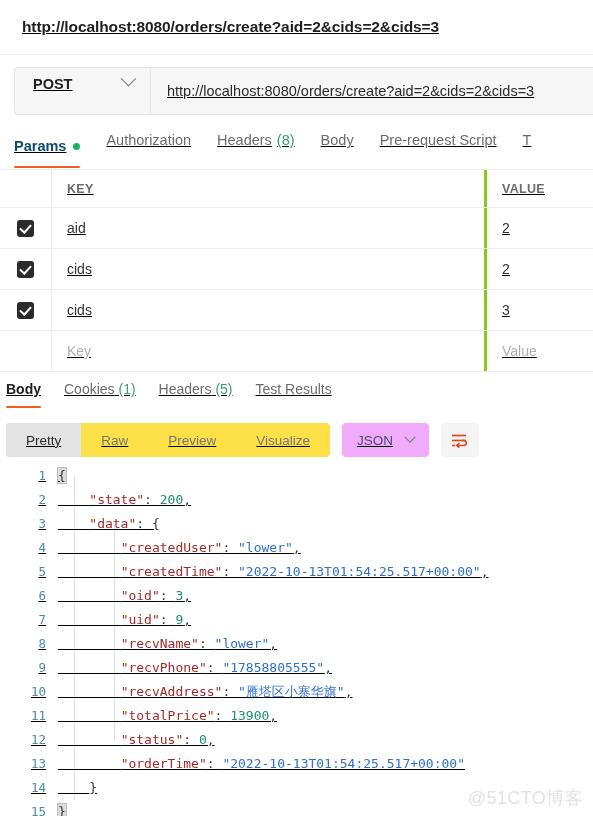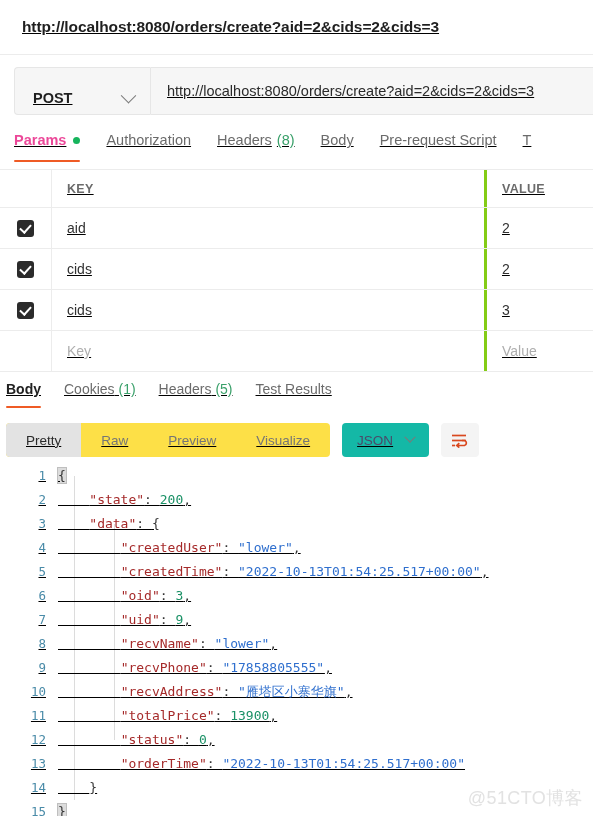--- a/index.html
+++ b/index.html
@@ -29,22 +29,22 @@
     height: 48px;
     display: flex; align-items: stretch;
     width: 640px;
   }
   .method-box {
     width: 136px;
     background: #f6f6f6;
     border: 1px solid #e6e6e6;
     border-right: none;
     border-radius: 4px 0 0 4px;
-    display: flex; align-items: center; justify-content: space-between;
-    padding: 14px 16px 0 18px;
+    display: flex; align-items: flex-start; justify-content: space-between;
+    padding: 8px 16px 0 18px;
   }
   .method-box .m-label { font-size: 14.5px; color: #1f1f1f; font-weight: 600; }
   .chev {
     width: 11px; height: 11px;
     border-right: 1.6px solid #7a7a7a;
     border-bottom: 1.6px solid #7a7a7a;
     transform: rotate(45deg) translate(-2px,-2px);
   }
   .url-box {
     flex: 1;
@@ -69,21 +69,21 @@
     white-space: nowrap;
   }
   .rtab {
     position: relative;
     font-size: 14.5px;
     color: #6b6b6b;
     padding: 3px 0 14px 0;
     margin-right: 26px;
     display: flex; align-items: center;
   }
-  .rtab.active { color: #ec4899; font-weight: 600; }
+  .rtab.active { color: #0c4a6e; font-weight: 600; margin-top: 6px; }
   .rtab.active::after {
     content: ""; position: absolute; left: 0; right: 0; bottom: 0;
     height: 2.5px; background: #ef5b25; border-radius: 2px;
   }
   .rtab .count { color: #3aa06a; margin-left: 5px; font-weight: normal; }
   .dot-green {
     width: 7px; height: 7px; border-radius: 50%;
     background: #16b45c; margin-left: 7px;
   }
 
@@ -158,21 +158,21 @@
     background: #fde047; border-radius: 4px; height: 34px;
     overflow: hidden;
   }
   .seg .sbtn {
     display: flex; align-items: center; justify-content: center;
     padding: 0 20px; font-size: 13.5px; color: #757575;
   }
   .seg .sbtn.active { background: #e3e3e3; color: #2b2b2b; }
   .fmt-box {
     margin-left: 12px; height: 34px;
-    background: #14b8a6; border-radius: 4px;
+    background: #f0abfc; border-radius: 4px;
     display: flex; align-items: center; gap: 13px;
     padding: 0 15px;
   }
   .fmt-box .f-label { font-size: 13.5px; color: #4a4a6a; }
   .chev-sm {
     width: 8px; height: 8px;
     border-right: 1.5px solid #7a7a7a;
     border-bottom: 1.5px solid #7a7a7a;
     transform: rotate(45deg) translate(-2px,-2px);
   }

